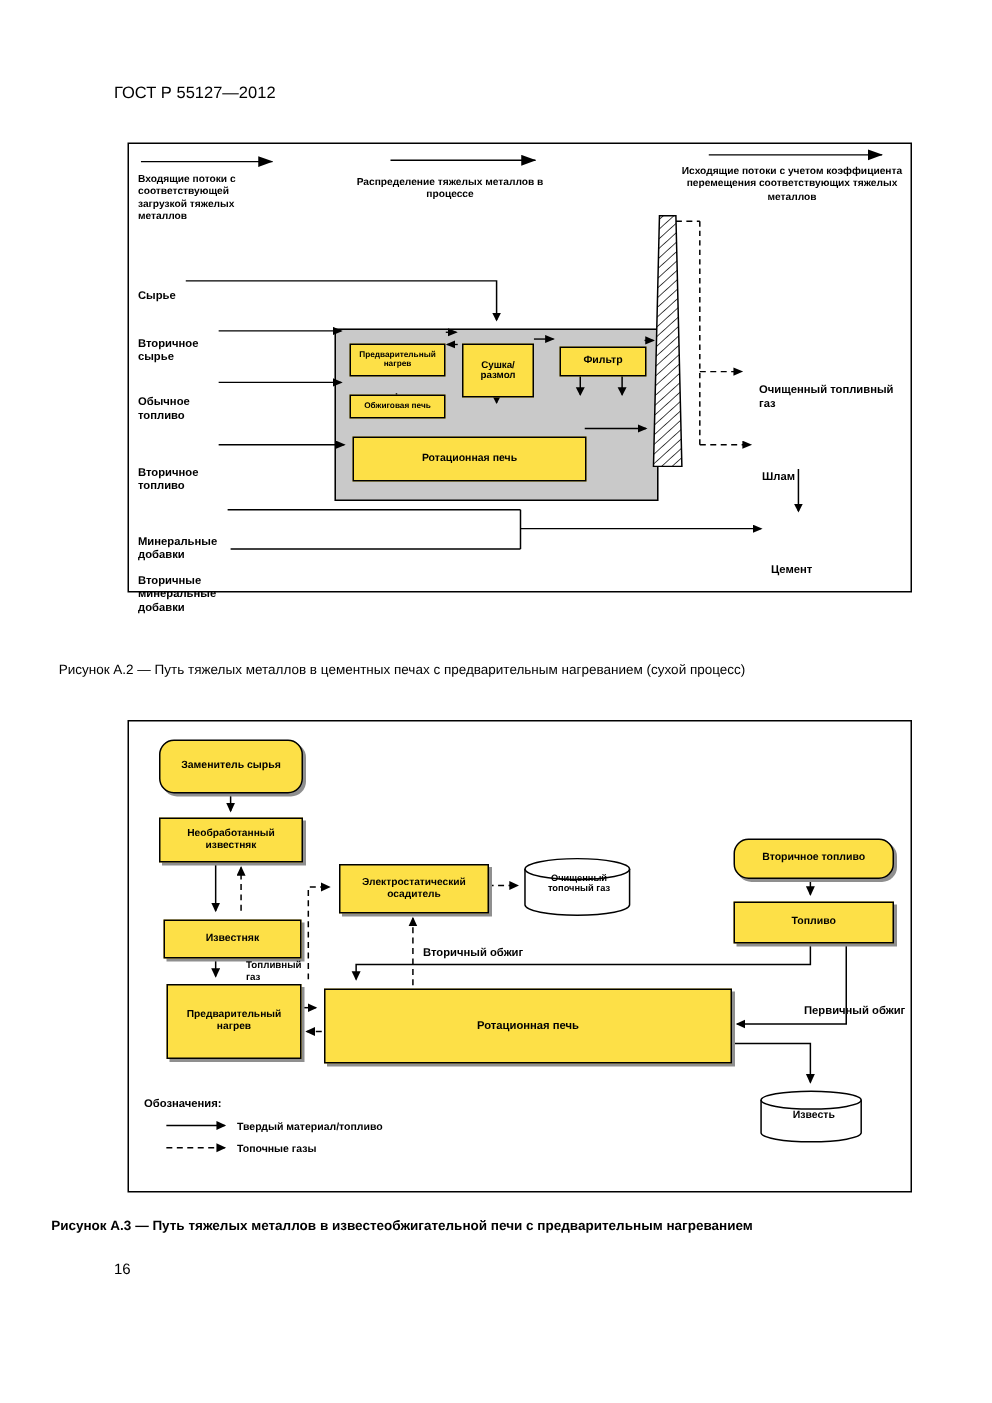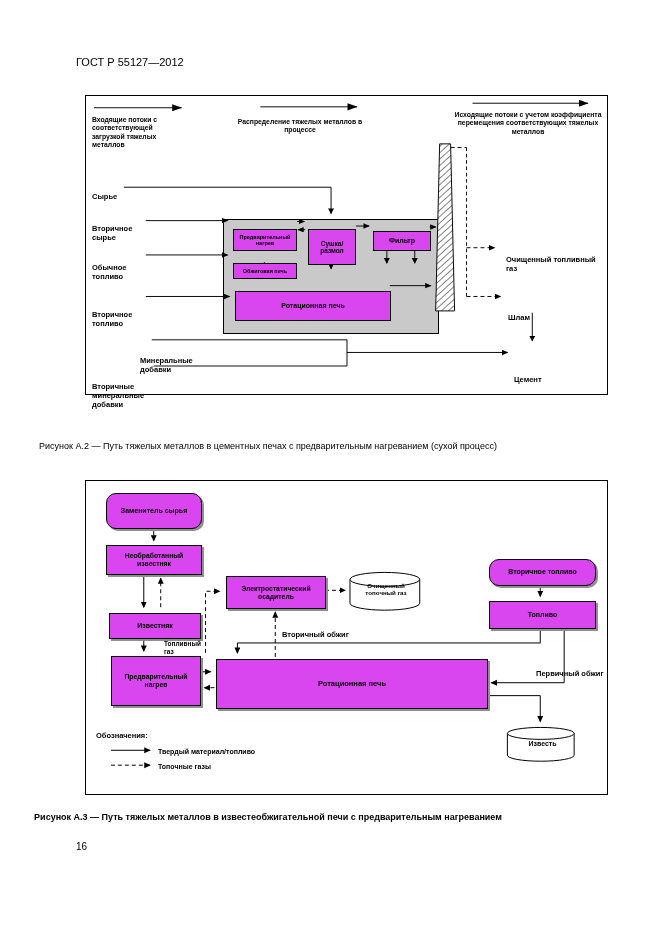--- a/index.html
+++ b/index.html
@@ -11,21 +11,21 @@
   .grayzone{position:absolute;left:137px;top:123px;width:216px;height:115px;background:#c9c9c9;border:1px solid #000;z-index:1;}
   svg.lines{position:absolute;left:0;top:0;width:100%;height:100%;z-index:2;pointer-events:none;}
   svg.lines line,svg.lines path{stroke:#000;stroke-width:1;fill:none;}
   svg.lines polygon{stroke:#000;stroke-width:1;}
   svg.lines .ah{fill:#000;stroke:none;}
   svg.lines .cylshape{fill:#fff;stroke:#000;stroke-width:1;}
   .dash{stroke-dasharray:4 3;}
   .lbl{position:absolute;font-weight:bold;font-size:7.5px;line-height:1.18;z-index:3;}
   .hlbl{position:absolute;font-weight:bold;font-size:6.8px;line-height:1.25;z-index:3;}
   .center{text-align:center;}
-  .node{position:absolute;background:#d946ef;border:1px solid #000;display:flex;align-items:center;justify-content:center;text-align:center;font-weight:bold;z-index:3;line-height:1.15;padding:1px;}
+  .node{position:absolute;background:#fde047;border:1px solid #000;display:flex;align-items:center;justify-content:center;text-align:center;font-weight:bold;z-index:3;line-height:1.15;padding:1px;}
   .shadow{box-shadow:2px 2px 0 #8f8f8f;}
   .round{border-radius:10px;}
   .cyl-lbl{position:absolute;z-index:3;font-weight:bold;text-align:center;line-height:1.15;}
   .caption{position:absolute;left:0;width:536px;text-align:center;font-size:9px;}
 </style>
 </head>
 <body>
 
 <div class="page">
 
@@ -97,21 +97,21 @@
     </svg>
 
     <div class="hlbl" style="left:6px;top:20px;width:92px;">Входящие потоки с соответствующей загрузкой тяжелых металлов</div>
     <div class="hlbl center" style="left:148px;top:22px;width:132px;">Распределение тяжелых металлов в процессе</div>
     <div class="hlbl center" style="left:368px;top:15px;width:148px;">Исходящие потоки с учетом коэффициента перемещения соответствующих тяжелых металлов</div>
 
     <div class="lbl" style="left:6px;top:97px;width:60px;">Сырье</div>
     <div class="lbl" style="left:6px;top:129px;width:46px;">Вторичное сырье</div>
     <div class="lbl" style="left:6px;top:168px;width:46px;">Обычное топливо</div>
     <div class="lbl" style="left:6px;top:215px;width:46px;">Вторичное топливо</div>
-    <div class="lbl" style="left:6px;top:261px;width:58px;margin-left:48px;">Минеральные добавки</div>
+    <div class="lbl" style="left:6px;top:261px;width:58px;">Минеральные добавки</div>
     <div class="lbl" style="left:6px;top:287px;width:58px;">Вторичные минеральные добавки</div>
 
     <div class="node" style="left:147px;top:133px;width:64px;height:22px;font-size:5.5px;">Предварительный нагрев</div>
     <div class="node" style="left:222px;top:133px;width:48px;height:36px;font-size:6.5px;">Сушка/размол</div>
     <div class="node" style="left:287px;top:135px;width:58px;height:20px;font-size:7px;">Фильтр</div>
     <div class="node" style="left:147px;top:167px;width:64px;height:16px;font-size:5.5px;">Обжиговая печь</div>
     <div class="node" style="left:149px;top:195px;width:156px;height:30px;font-size:7px;">Ротационная печь</div>
 
     <div class="lbl" style="left:420px;top:160px;width:90px;">Очищенный топливный газ</div>
     <div class="lbl" style="left:422px;top:218px;">Шлам</div>

